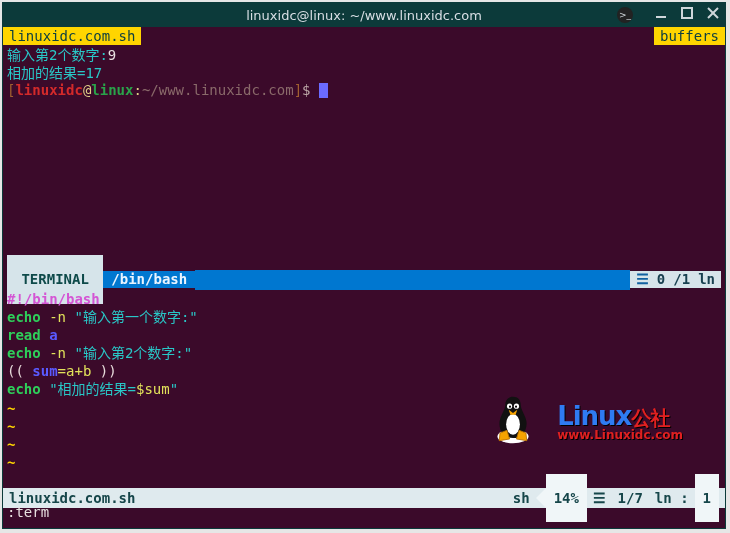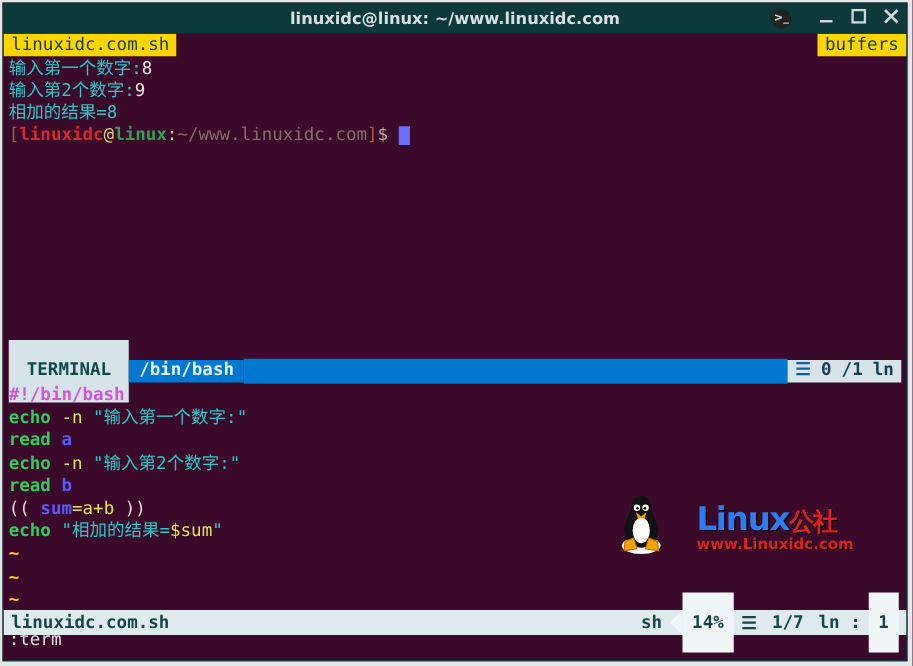--- a/index.html
+++ b/index.html
@@ -14,21 +14,21 @@
     position: absolute; top: 2px; left: 2px;
     width: 724px; height: 527px;
     background: #3b0a2a;
     border: 1px solid #0c3a3a;
   }
   
   .titlebar {
     height: 24px;
     background: #0c3a3a;
     display: flex; align-items: center; justify-content: center;
-    color: #d8dee4; font-size: 13px; font-weight: bold;
+    color: #d8dee4; font-size: 13px; font-weight: normal;
     position: relative;
     font-family: "DejaVu Sans", sans-serif;
   }
   .tb-controls {
     position: absolute; right: 4px; top: 2px;
     display: flex; gap: 10px; align-items: center;
   }
   .tb-icon { width: 16px; height: 16px; display:flex; align-items:center; justify-content:center; color:#cfd6da; }
   .tb-left-icon {
     position: absolute; right: 92px; top: 4px;
@@ -145,23 +145,22 @@
       </div>
     </div>
   </div>
 
   <div class="tabs">
     <span class="tab-l">linuxidc.com.sh</span>
     <span class="tab-r">buffers</span>
   </div>
 
   <div class="pane-top">
-    <div><span class="cn">输入第一个数字:</span><span class="wht">8</span></div>
     <div><span class="cn">输入第2个数字:</span><span class="wht">9</span></div>
-    <div><span class="cn">相加的结果=8</span></div>
+    <div><span class="cn">相加的结果=17</span></div>
     <div>
       <span class="pr-br">[</span><span class="pr-user">linuxidc</span><span class="pr-at">@</span><span class="pr-host">linux</span><span class="pr-at">:</span><span class="pr-path">~/www.linuxidc.com</span><span class="pr-br">]</span><span class="pr-dol">$</span>
       <span class="cursor"></span>
     </div>
 
     <div class="status-mid">
       <span class="sm-mode">&nbsp;<span>TERMINAL</span>&nbsp;</span>
       <span class="sm-path">/bin/bash</span>
       <span class="sm-fill"></span>
       <span class="sm-right">
@@ -171,21 +170,20 @@
         <span>ln</span>
       </span>
     </div>
   </div>
 
   <div class="pane-bot">
     <div><span class="mg">#!/bin/bash</span></div>
     <div><span class="gr">echo</span> <span class="yl">-n</span> <span class="cn">"输入第一个数字:"</span></div>
     <div><span class="gr">read</span> <span class="bl">a</span></div>
     <div><span class="gr">echo</span> <span class="yl">-n</span> <span class="cn">"输入第2个数字:"</span></div>
-    <div><span class="gr">read</span> <span class="bl">b</span></div>
     <div><span class="wt">((</span> <span class="bl">sum</span><span class="yl">=</span><span class="yl">a</span><span class="yl">+</span><span class="yl">b</span> <span class="wt">))</span></div>
     <div><span class="gr">echo</span> <span class="cn">"相加的结果=</span><span class="yl">$sum</span><span class="cn">"</span></div>
     <div class="tilde">~</div>
     <div class="tilde">~</div>
     <div class="tilde">~</div>
     <div class="tilde">~</div>
   </div>
 
   <div class="logo">
     <span class="tux">

